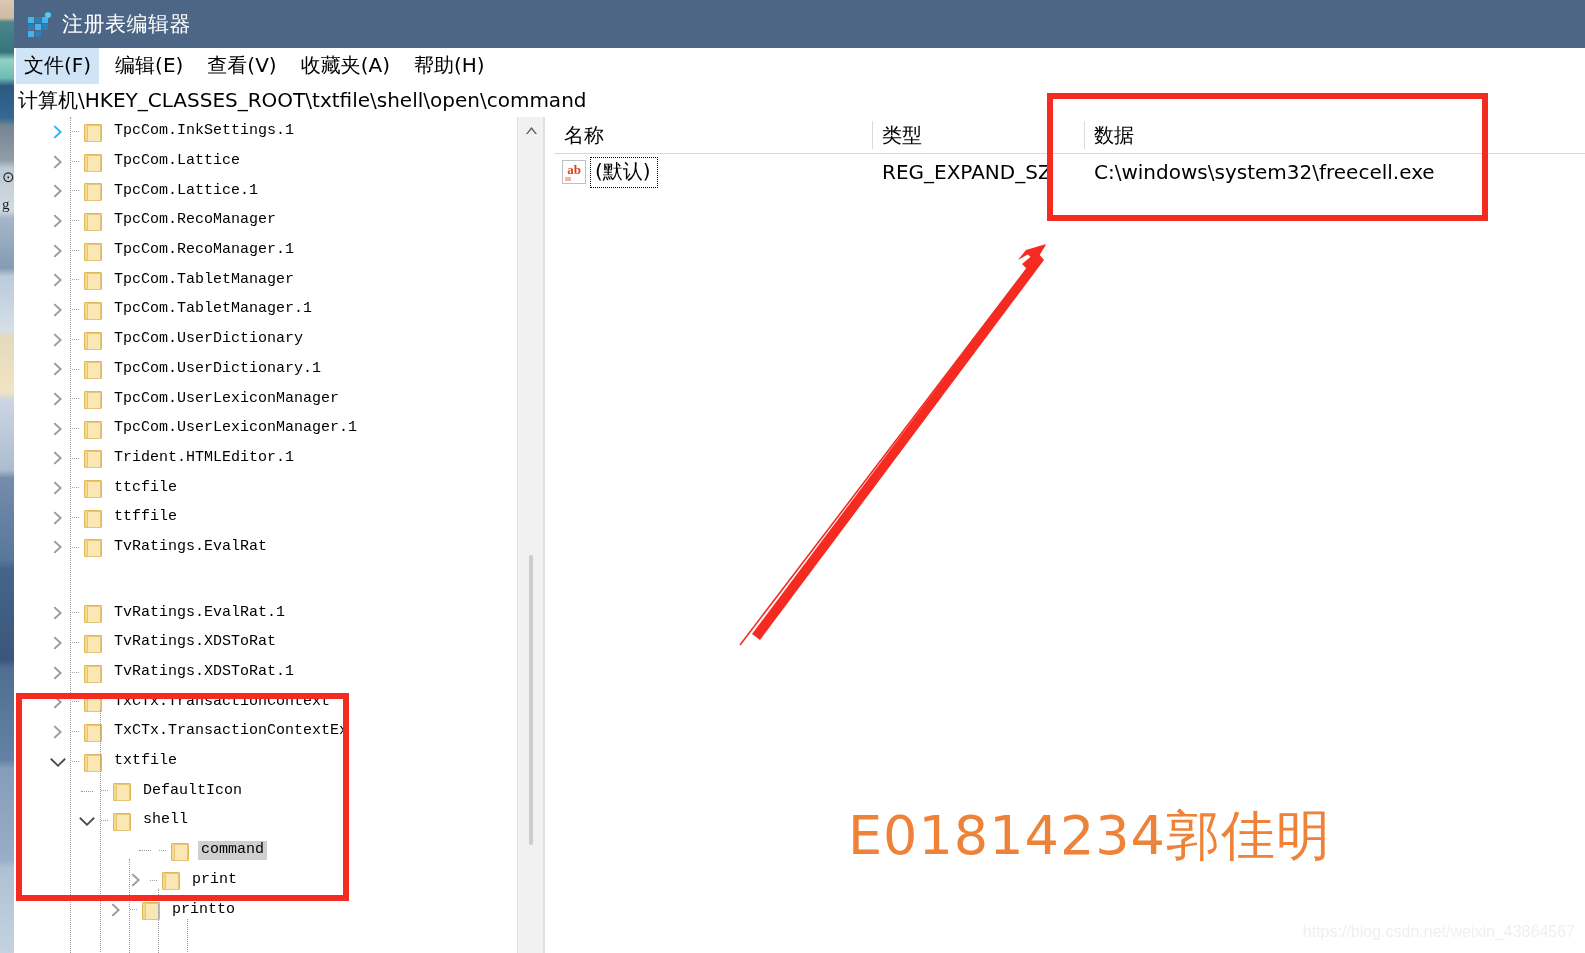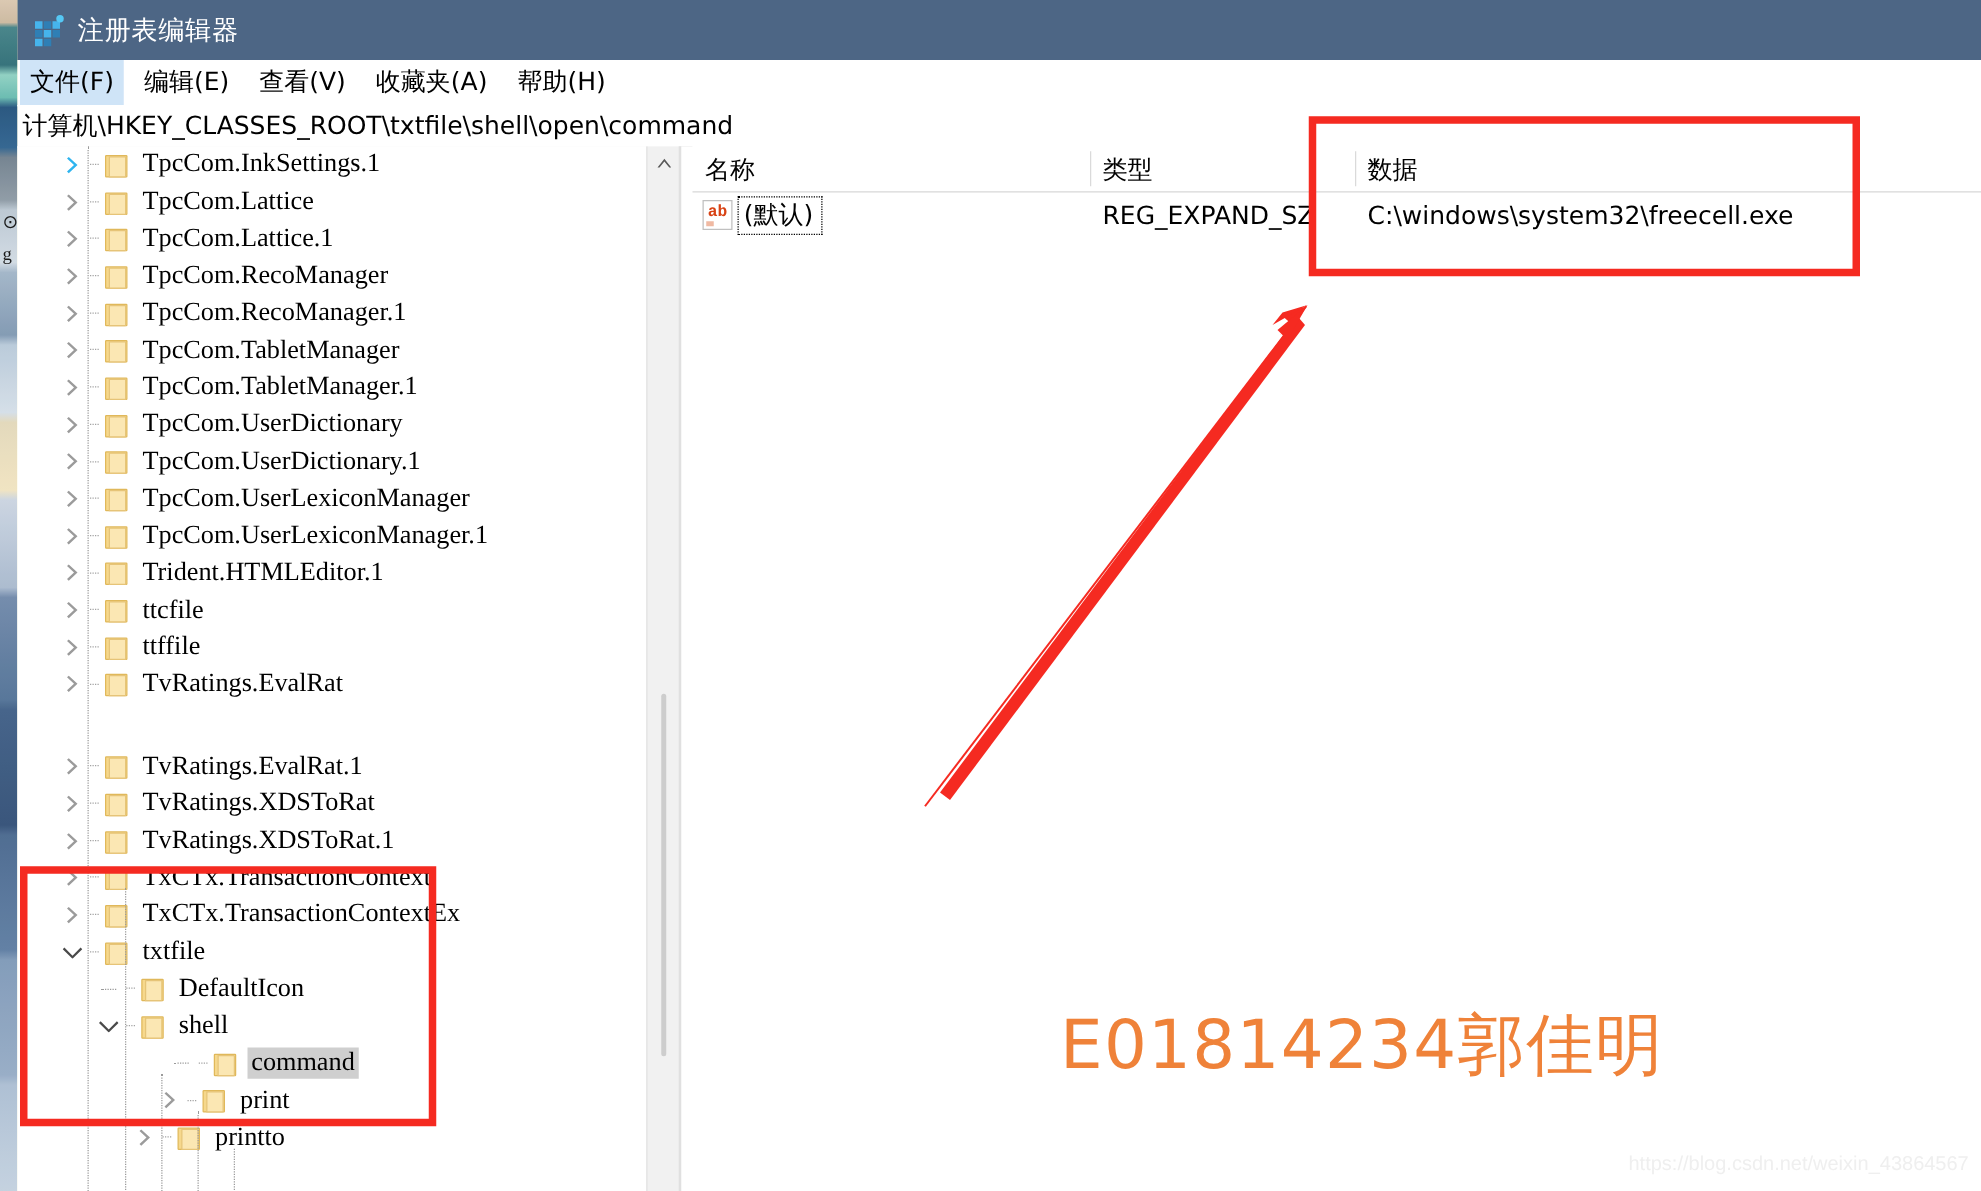--- a/index.html
+++ b/index.html
@@ -46,21 +46,21 @@
     position: absolute; left: 2px;
     font-size: 15px; color: #1b1b1b;
     font-family: "Liberation Serif", serif;
     z-index: 1;
   }
 
   
   #window {
     position: absolute; left: 14px; top: 0;
     width: 1571px; height: 953px;
-    background: #fef9c3;
+    background: #ef4444;
     z-index: 2;
   }
 
   
   #titlebar {
     position: absolute; left: 0; top: 0; width: 1571px; height: 48px;
     background: #4d6685;
     display: flex; align-items: center;
   }
   #app-icon {
@@ -163,23 +163,23 @@
     border-radius: 1px;
   }
   .folder .front {
     position: absolute; left: 5px; top: 4px;
     width: 12px; height: 15px;
     background: #fbe7b3;
     border: 1px solid #e6c478;
     border-radius: 0 1px 1px 0;
   }
   .tree-label {
-    font-size: 21px; color: #000000;
+    font-size: 15px; color: #000000;
     line-height: 1;
-    font-family: Liberation Serif, serif;
+    font-family: Liberation Mono, monospace;
     padding: 1px 3px 3px 3px;
   }
   .tree-row.selected .tree-label { background: #cfcfcf; }
 
   
   .guide {
     position: absolute;
     width: 1px;
     border-left: 1px dotted #9a9a9a;
     top: 0; bottom: 0;
@@ -244,21 +244,21 @@
     width: 22px; height: 22px;
     flex: 0 0 auto;
     background: #ffffff;
     border: 1px solid #c0c0c0;
     margin-right: 2px;
   }
   .ab-icon .ab-text {
     position: absolute; left: 0; right: 0; top: 2px;
     text-align: center;
     font-size: 13px; font-weight: bold; color: #d84315;
-    font-family: Liberation Mono, monospace;
+    font-family: Liberation Serif, serif;
     line-height: 13px;
   }
   .ab-icon .ab-sq { position:absolute; left:2px; bottom:2px; width:6px; height:4px; background:#f0b9a2;}
   .name-focus {
     border: 1px dotted #000000;
     padding: 0 6px 2px 4px;
     margin-left: 2px;
   }
 
   

